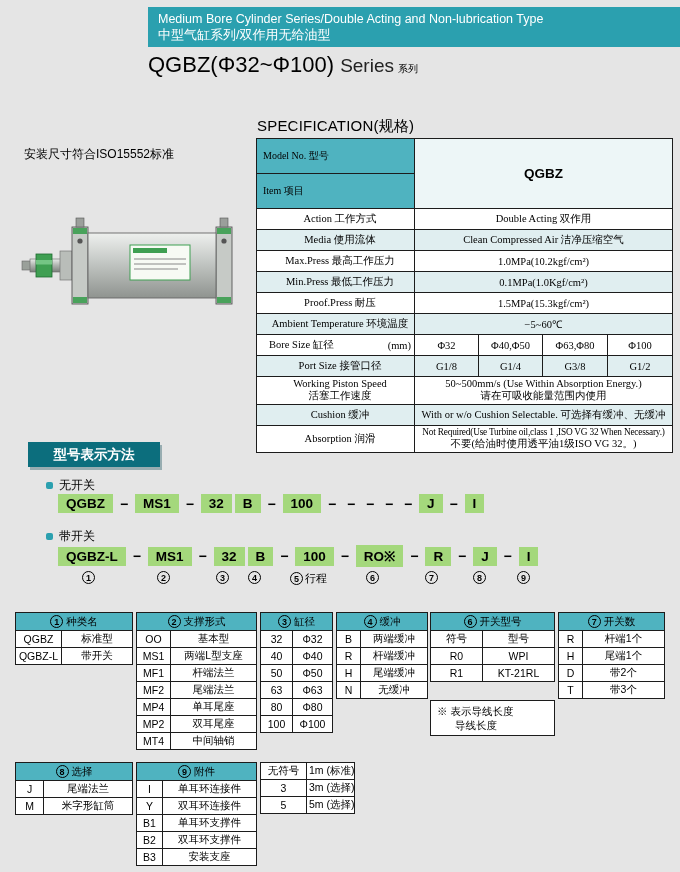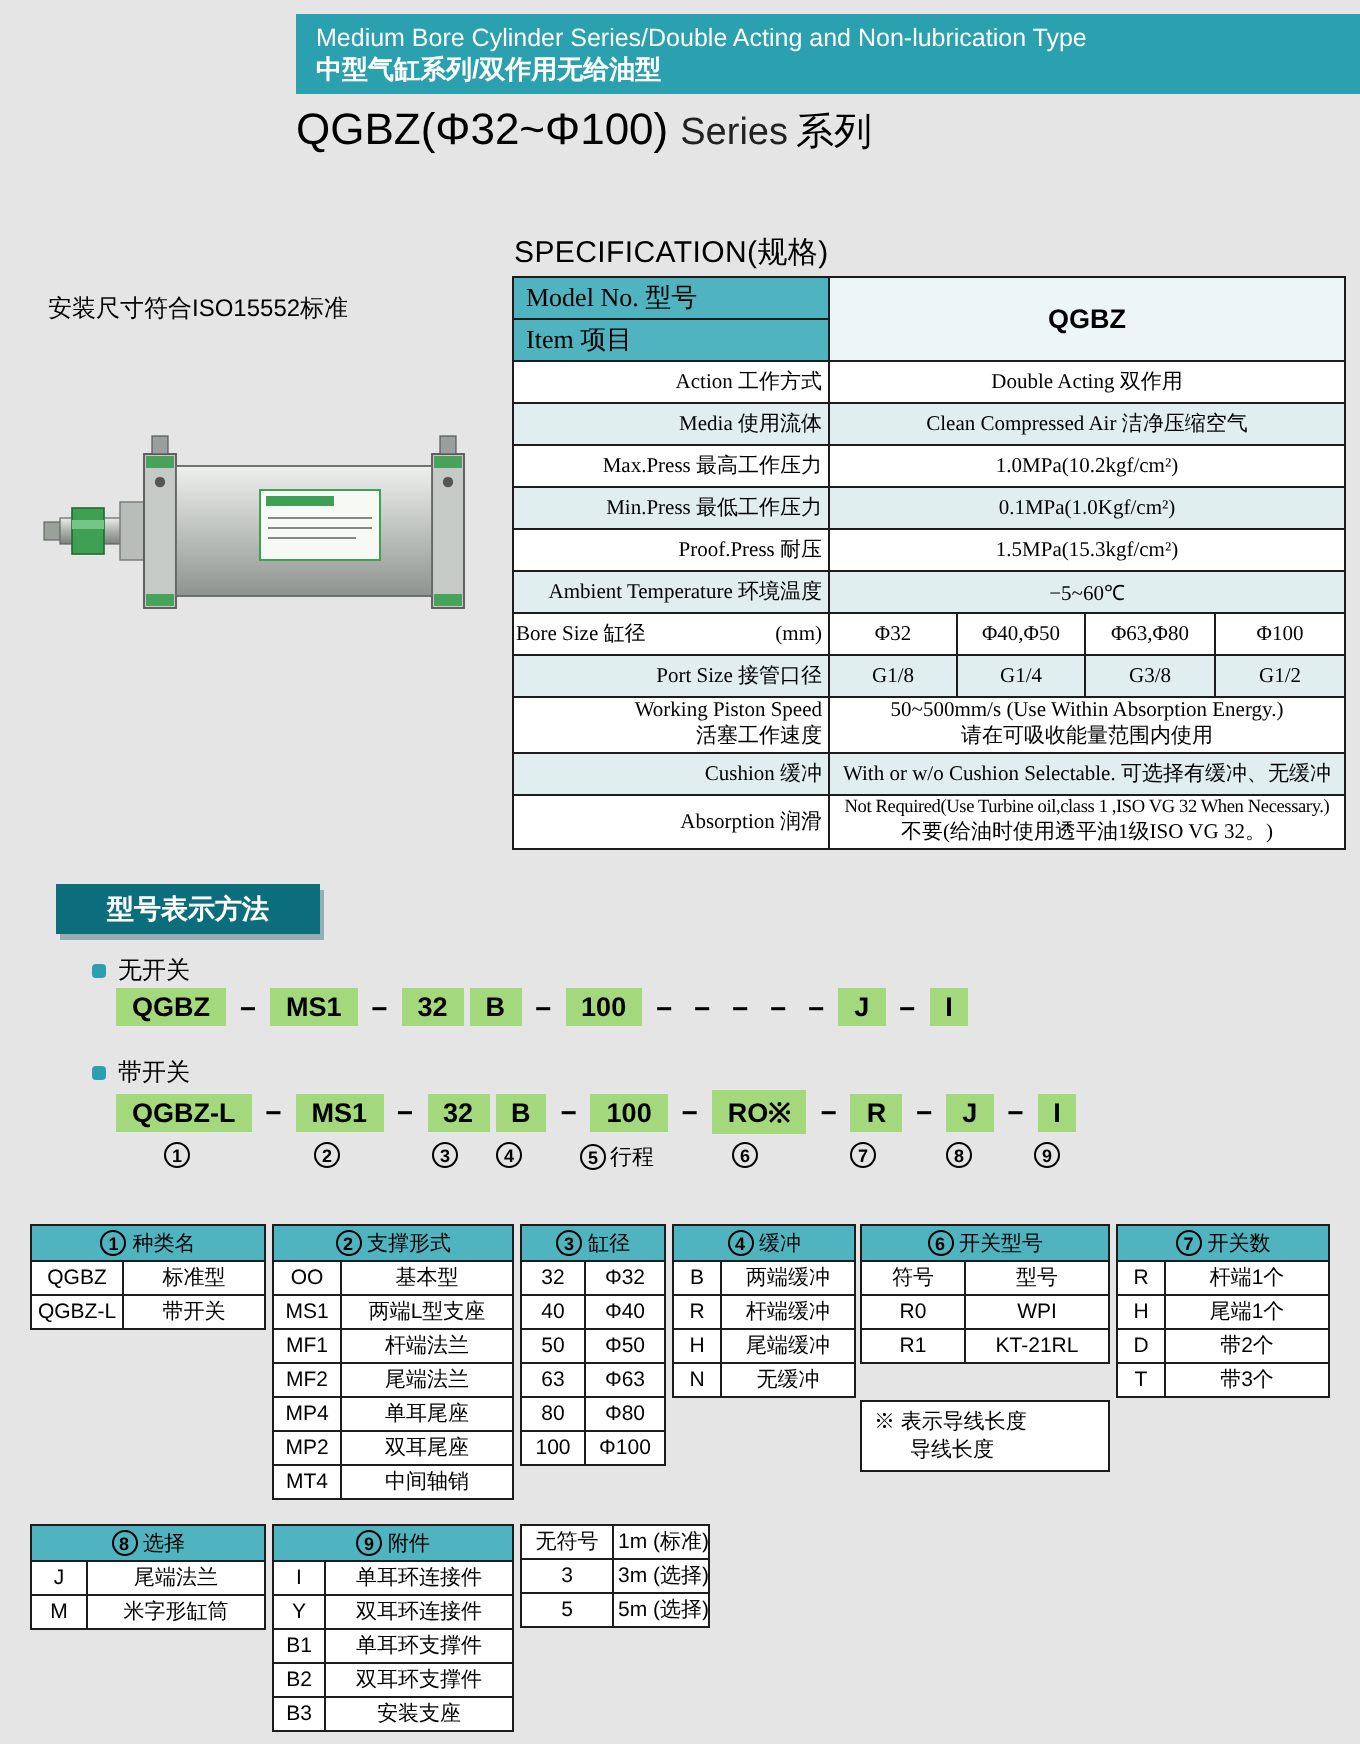--- a/index.html
+++ b/index.html
@@ -2,39 +2,39 @@
 <html><head>
 <meta charset="utf-8">
 <style>
   *{margin:0;padding:0;box-sizing:border-box}
   html,body{background:#cfcfcf}
   .page{position:relative;width:680px;height:872px;background:#e5e5e5;font-family:"Liberation Sans",sans-serif;color:#000;overflow:hidden}
 
   
   .banner{position:absolute;left:148px;top:7px;width:532px;height:40px;background:#2ba0af;color:#fff;padding:4px 10px;line-height:16px}
   .banner .b1{font-size:12.5px;white-space:nowrap}
-  .banner .b2{font-size:13px;font-weight:bold}
+  .banner .b2{font-size:13px;font-weight:normal}
 
   
   .title{position:absolute;left:148px;top:52px;white-space:nowrap}
   .t-model{font-size:22px;font-weight:normal}
   .t-series{font-size:19px;margin-left:6px;color:#222}
-  .t-cn{font-size:19px;margin-left:4px}
+  .t-cn{font-size:10px;margin-left:4px}
 
   .iso-note{position:absolute;left:24px;top:146px;font-size:12px}
   .cyl{position:absolute;left:8px;top:206px;width:240px;height:122px}
 
   
   .spec-head{position:absolute;left:257px;top:117px;font-size:15px;font-weight:normal;letter-spacing:.2px}
   table{border-collapse:collapse}
   .spec{position:absolute;left:256px;top:138px;width:416px;font-family:"Liberation Serif",serif;table-layout:fixed}
   .spec td{border:1px solid #1c1c1c;font-size:10.5px;padding:1px 3px;text-align:center;vertical-align:middle;background:#fff;height:21px;overflow:hidden}
-  .spec td.sh{background:#4fb3c0;text-align:left;padding-left:6px;font-size:13px;height:19px}
+  .spec td.sh{background:#4fb3c0;text-align:left;padding-left:6px;font-size:10px;height:35px}
   .spec td.sv{background:#edf6f7;font-weight:bold;font-size:13.5px;font-family:"Liberation Sans",sans-serif}
-  .spec td.lab{text-align:right;padding-left:1px}
+  .spec td.lab{text-align:center;padding-left:12px}
   .spec tbody.srows tr:nth-child(even) td{background:#e0eef0}
   .spec tr.tint td{background:#e0eef0}
   .labflex{display:flex;justify-content:space-between;align-items:center}
   .small{font-size:9.3px;letter-spacing:-.2px;white-space:nowrap}
 
   
   .sec-head{position:absolute;left:28px;top:442px;width:132px;height:25px;background:#0c6e7d;color:#fff;font-weight:bold;font-size:13.5px;display:flex;align-items:center;justify-content:center;box-shadow:2px 3px 0 rgba(10,70,80,.35)}
   .bullet-row{position:absolute;display:flex;align-items:center;gap:6px;font-size:12px}
   .bullet{width:7px;height:7px;background:#2ba0af;border-radius:2px;display:inline-block}
   .mline{position:absolute;left:58px;display:flex;align-items:center;gap:3px}

